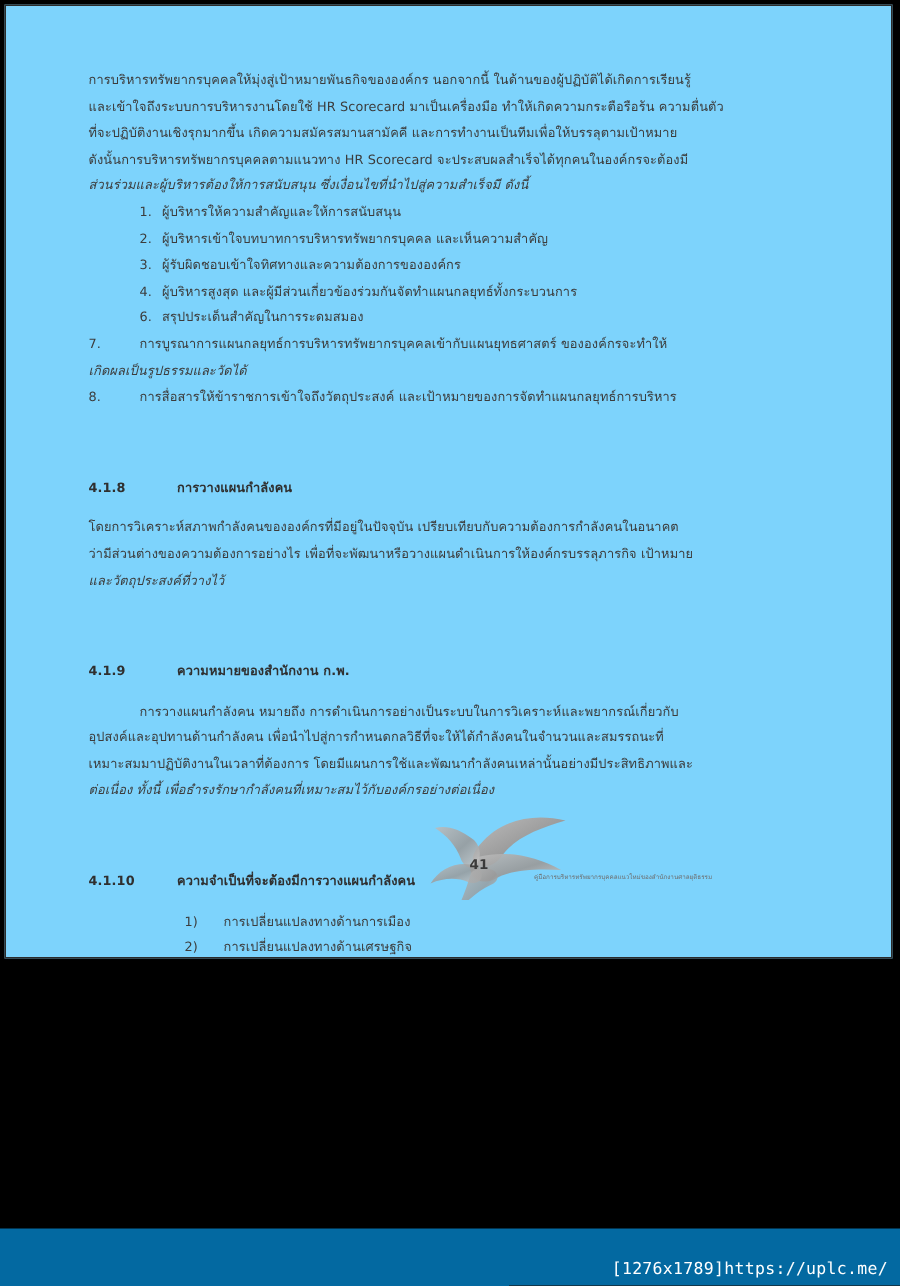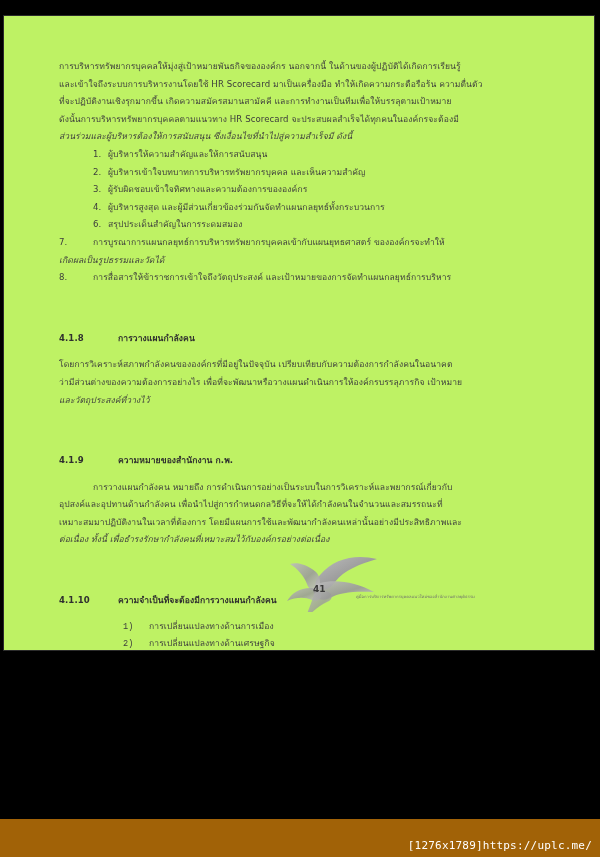--- a/index.html
+++ b/index.html
@@ -21,25 +21,24 @@
     height: 857px;
     background: #000000;
   }
 
   .page-frame {
     position: absolute;
     left: 3px;
     top: 3px;
     width: 592px;
     height: 636px;
-    background: #bef264;
+    background: #7dd3fc;
     border: 1px solid #2b2b2b;
     box-sizing: border-box;
     overflow: hidden;
-    margin-top: 12px;
   }
 
   
   .doc {
     position: absolute;
     left: 0;
     top: 0;
     right: 0;
     bottom: 0;
     padding: 42px 58px 0 55px;
@@ -111,21 +110,20 @@
   .gap-sm { height: 9px; }
   .gap-lg { height: 26px; }
 
   .sub-list {
     margin: 0;
     padding: 0;
   }
   .subitem {
     padding-left: 64px;
     text-align: left;
-    font-family: Liberation Mono, monospace;
   }
   .subitem .snum {
     display: inline-block;
     width: 26px;
   }
 
   
   .footer {
     position: absolute;
     left: 0;
@@ -167,21 +165,21 @@
     overflow: hidden;
   }
 
   
   .watermark-bar {
     position: absolute;
     left: 0;
     right: 0;
     bottom: 0;
     height: 38px;
-    background: #a16207;
+    background: #0369a1;
   }
   .watermark-text {
     position: absolute;
     right: 8px;
     bottom: 5px;
     color: #ffffff;
     font-family: "DejaVu Sans Mono", monospace;
     font-size: 11px;
     letter-spacing: 0.2px;
     white-space: nowrap;

